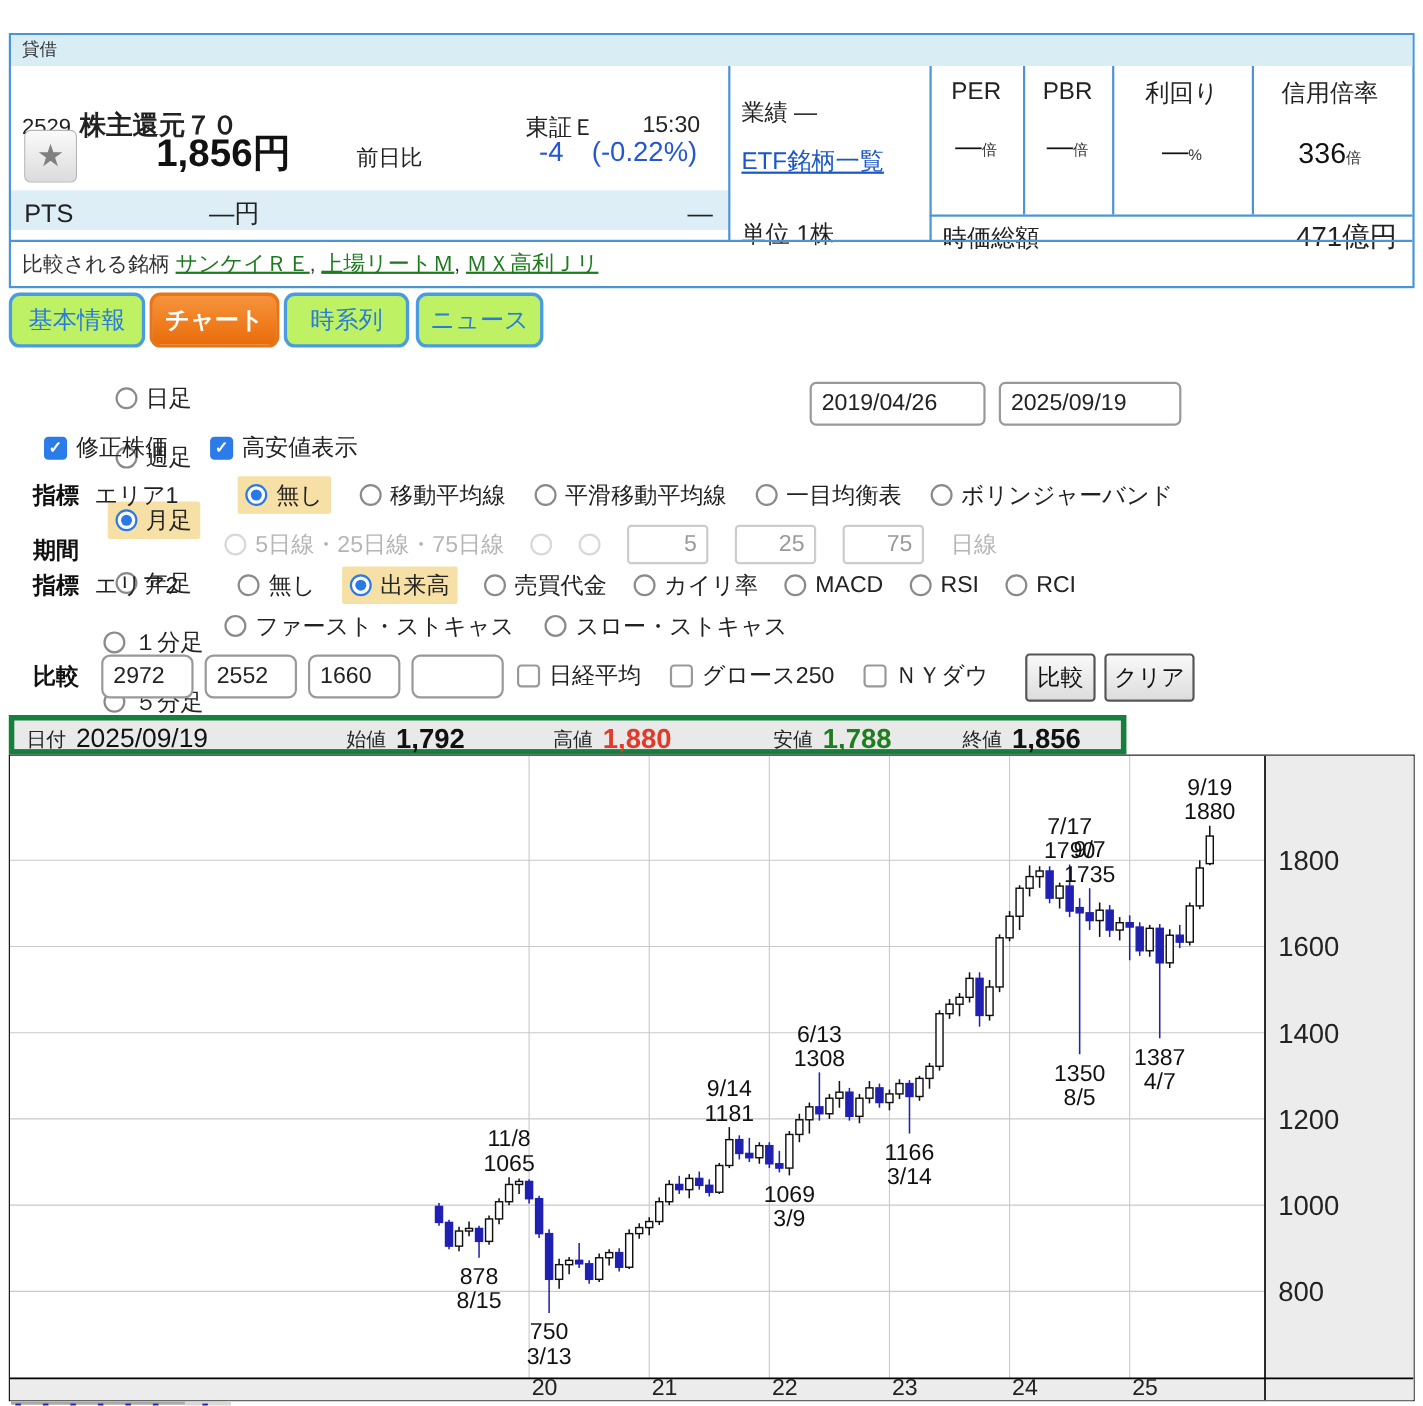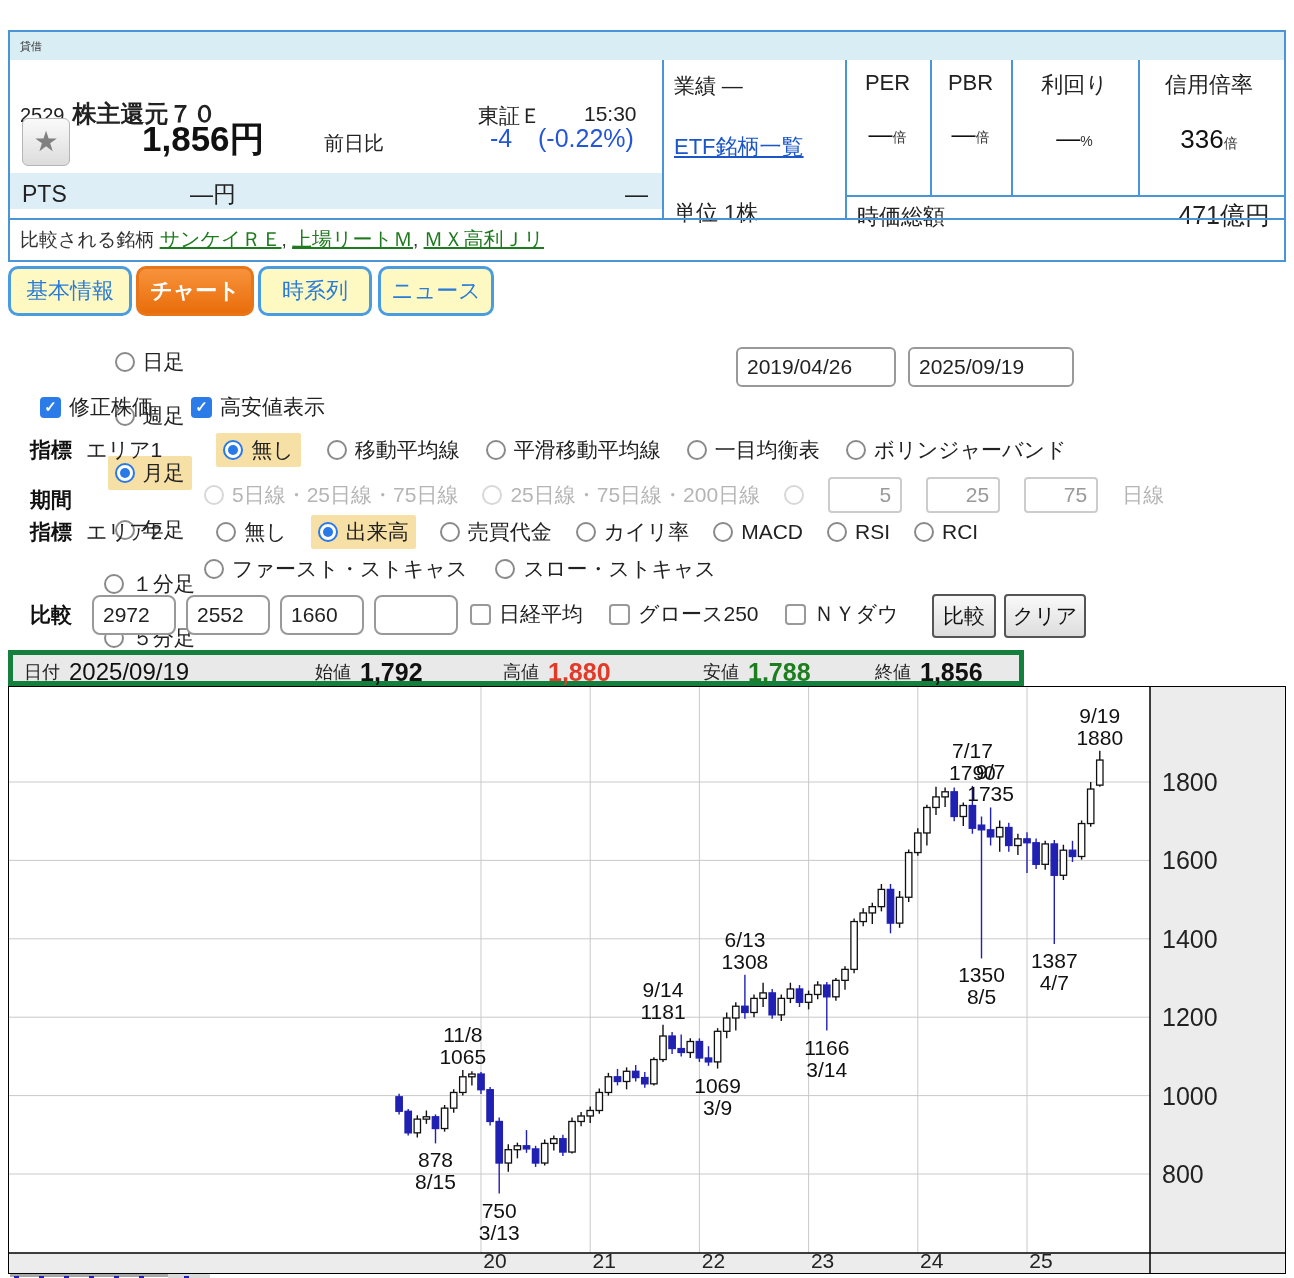--- a/index.html
+++ b/index.html
@@ -1,34 +1,34 @@
 <!DOCTYPE html>
 <html><head>
 <meta charset="utf-8">
 <style>
   html,body{margin:0;padding:0;background:#fff;}
   #app{position:relative;width:1294px;height:1278px;background:#fff;overflow:hidden;
        font-family:"Liberation Sans",sans-serif;color:#222;}
   .abs{position:absolute;}
   
   .qbox{position:absolute;left:8px;top:30px;width:1278px;height:232px;border:2px solid #4a94d8;box-sizing:border-box;background:#fff;}
-  .strip{position:absolute;left:0;top:0;right:0;height:28px;background:#d9edf5;font-size:11px;line-height:28px;padding-left:10px;color:#333;}
+  .strip{position:absolute;left:0;top:0;right:0;height:28px;background:#d9edf5;font-size:16px;line-height:28px;padding-left:10px;color:#333;}
   .code{font-size:20px;color:#222;}
   .sname{font-size:24px;font-weight:bold;margin-left:8px;}
   .starbtn{position:absolute;left:12px;top:86px;width:48px;height:48px;border:1px solid #b5b5b5;border-radius:6px;
            background:linear-gradient(#fafafa,#dcdcdc);font-size:28px;color:#808080;cursor:pointer;padding:0;line-height:46px;text-align:center;}
   .price{left:132px;top:84px;font-size:35px;font-weight:bold;color:#111;}
   .chg{font-size:25px;}
   .ptsrow{left:0;top:141px;width:652px;height:36px;background:#ddeef6;font-size:23px;line-height:42px;}
   .vline{position:absolute;width:2px;background:#4a94d8;}
   .hline{position:absolute;height:2px;background:#4a94d8;}
   .bluelink{font-size:22px;color:#1a56c8;text-decoration:underline;cursor:pointer;}
   
   .tab{position:absolute;top:266px;height:50px;box-sizing:border-box;border:3px solid #4a9ce0;border-radius:10px;
-       background:#fef9c3;color:#2a7cd8;font-size:22px;display:flex;align-items:center;justify-content:center;cursor:pointer;}
+       background:#bef264;color:#2a7cd8;font-size:22px;display:flex;align-items:center;justify-content:center;cursor:pointer;}
   .tab.active{background:linear-gradient(#f7933c,#e96d0a);border-color:#e8751a;color:#fff;font-weight:bold;}
   
   .row{position:absolute;display:flex;align-items:center;}
   .blab{font-size:21px;font-weight:bold;color:#111;}
   .opt{display:inline-flex;align-items:center;gap:8px;font-size:21px;color:#222;cursor:pointer;white-space:nowrap;}
   .opt.hl{background:#f7e0a6;padding:3px 7px;border-radius:2px;}
   .opt.dis{color:#b5b5b5;cursor:default;}
   .radio{width:20px;height:20px;border:2px solid #8a8a8a;border-radius:50%;background:#fff;box-sizing:border-box;position:relative;flex:none;}
   .radio.sel{border-color:#2979e8;}
   .radio.sel::after{content:'';position:absolute;left:3px;top:3px;right:3px;bottom:3px;border-radius:50%;background:#2979e8;}
@@ -75,21 +75,21 @@
 
     <div class="ptsrow abs">
       <span style="position:absolute;left:12px;">PTS</span>
       <span style="position:absolute;left:180px;">—円</span>
       <span style="position:absolute;right:14px;">—</span>
     </div>
 
     <div class="vline" style="left:652px;top:28px;height:160px;"></div>
     <div class="vline" style="left:835px;top:28px;height:160px;"></div>
 
-    <span class="abs" style="left:664px;top:40px;font-size:21px;">
+    <span class="abs" style="left:664px;top:56px;font-size:21px;">
       <span>業績</span>
       <span>—</span>
     </span>
     <a class="abs bluelink" style="left:664px;top:100px;">ETF銘柄一覧</a>
     <span class="abs" style="left:664px;top:166px;font-size:22px;">単位 1株</span>
 
     <div id="stats">
         <div style="position: absolute; left: 835px; width: 85px; top: 38px; text-align: center;">
           <div style="font-size: 22px; color: rgb(34, 34, 34);">PER</div>
           <div style="margin-top: 24px;"><span style="font-size: 24px; color: rgb(17, 17, 17);">—</span><span style="font-size: 14px; color: rgb(51, 51, 51);">倍</span></div>
@@ -119,21 +119,21 @@
     </div>
 
   <div id="tabs">
       <div class="tab" style="left: 8px; width: 124px;">基本情報</div>
       <div class="tab active" style="left: 136px; width: 118px;">チャート</div>
       <div class="tab" style="left: 258px; width: 114px;">時系列</div>
       <div class="tab" style="left: 378px; width: 116px;">ニュース</div>
     </div>
 
   <div class="row" style="left:30px;top:348px;">
-    <span class="blab" style="margin-right:32px;">期間</span>
+    <span class="blab" style="margin-right:22px;">期間</span>
     <span id="periodOpts" style="display:inline-flex;gap:26px;align-items:center;flex-direction:column;">
         <label class="opt">
           <span class="radio"></span>
           <span>日足</span>
         </label>
         <label class="opt">
           <span class="radio"></span>
           <span>週足</span>
         </label>
         <label class="opt hl">
@@ -195,21 +195,20 @@
       </span>
   </div>
 
   <div class="row" id="area1Sub" style="left:204px;top:477px;gap:24px;">
       <label class="opt dis">
         <span class="radio ghost"></span>
         <span>5日線・25日線・75日線</span>
       </label>
       <label class="opt dis">
         <span class="radio ghost"></span>
-        <span>25日線・75日線・200日線</span>
       </label>
       <label class="opt dis">
         <span class="radio ghost"></span>
       </label>
       <input class="tin dis" value="5" style="width: 74px; height: 36px;">
       <input class="tin dis" value="25" style="width: 74px; height: 36px;">
       <input class="tin dis" value="75" style="width: 74px; height: 36px;">
       <span style="font-size: 21px; color: rgb(181, 181, 181);">日線</span>
     </div>
 

